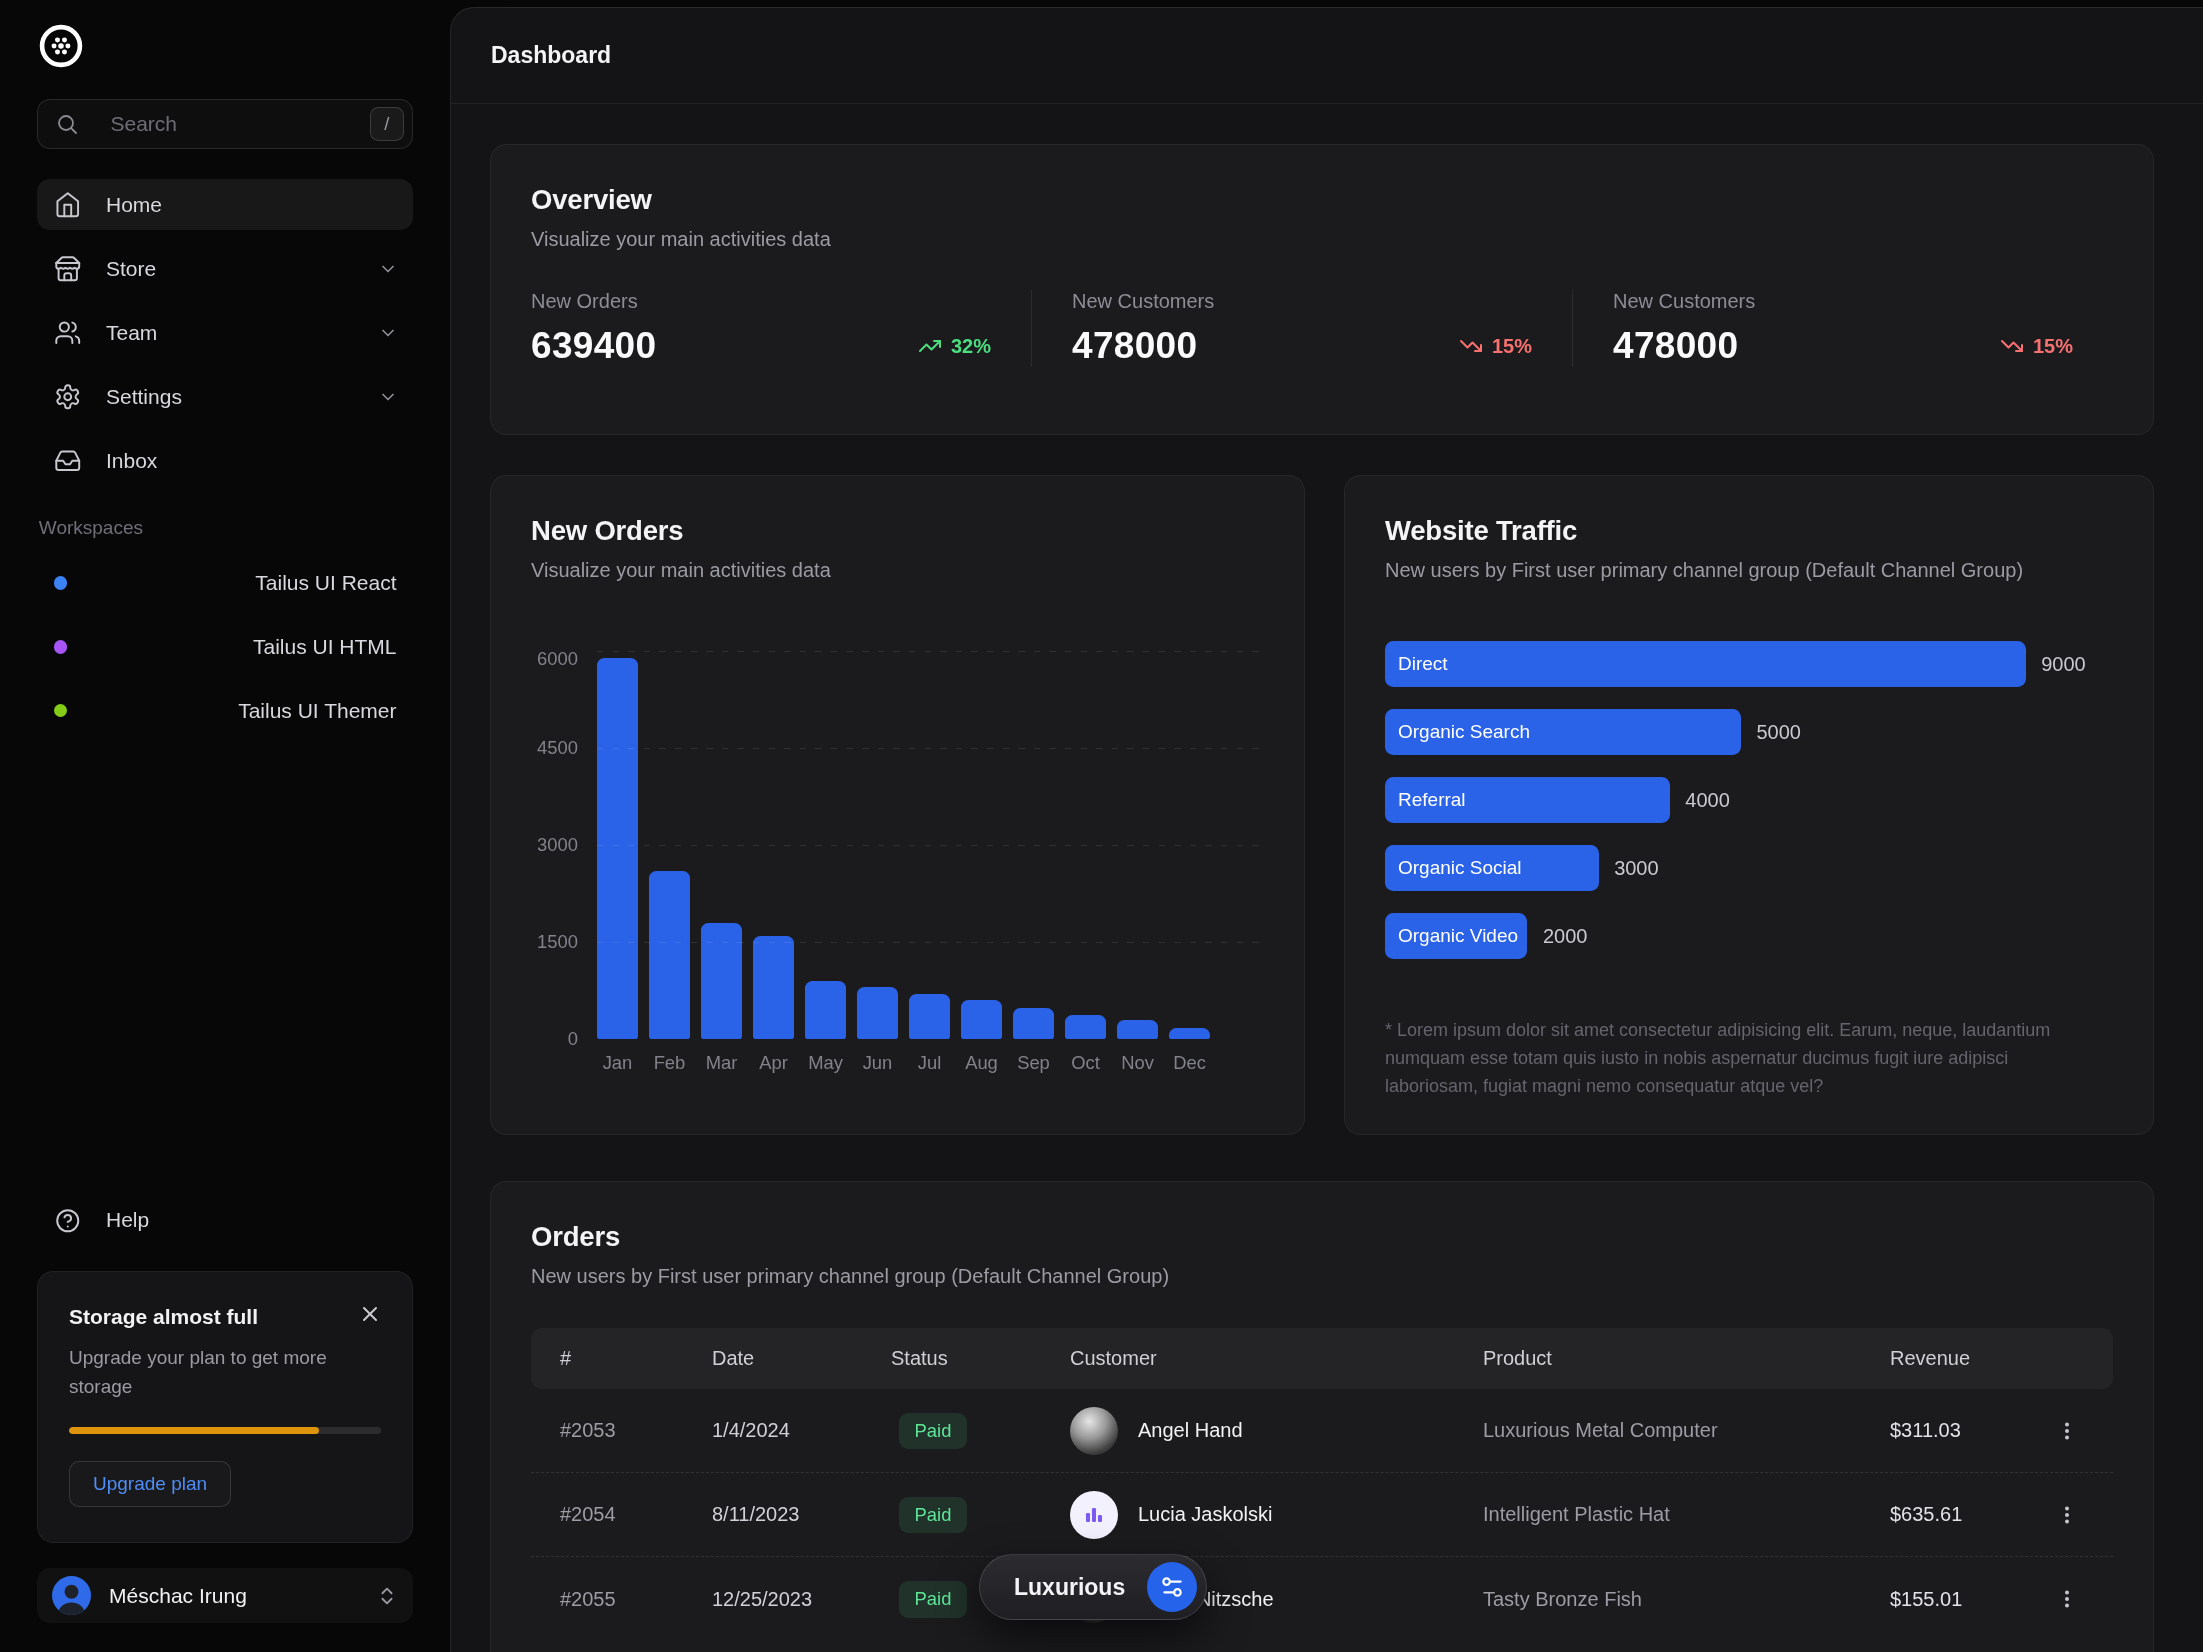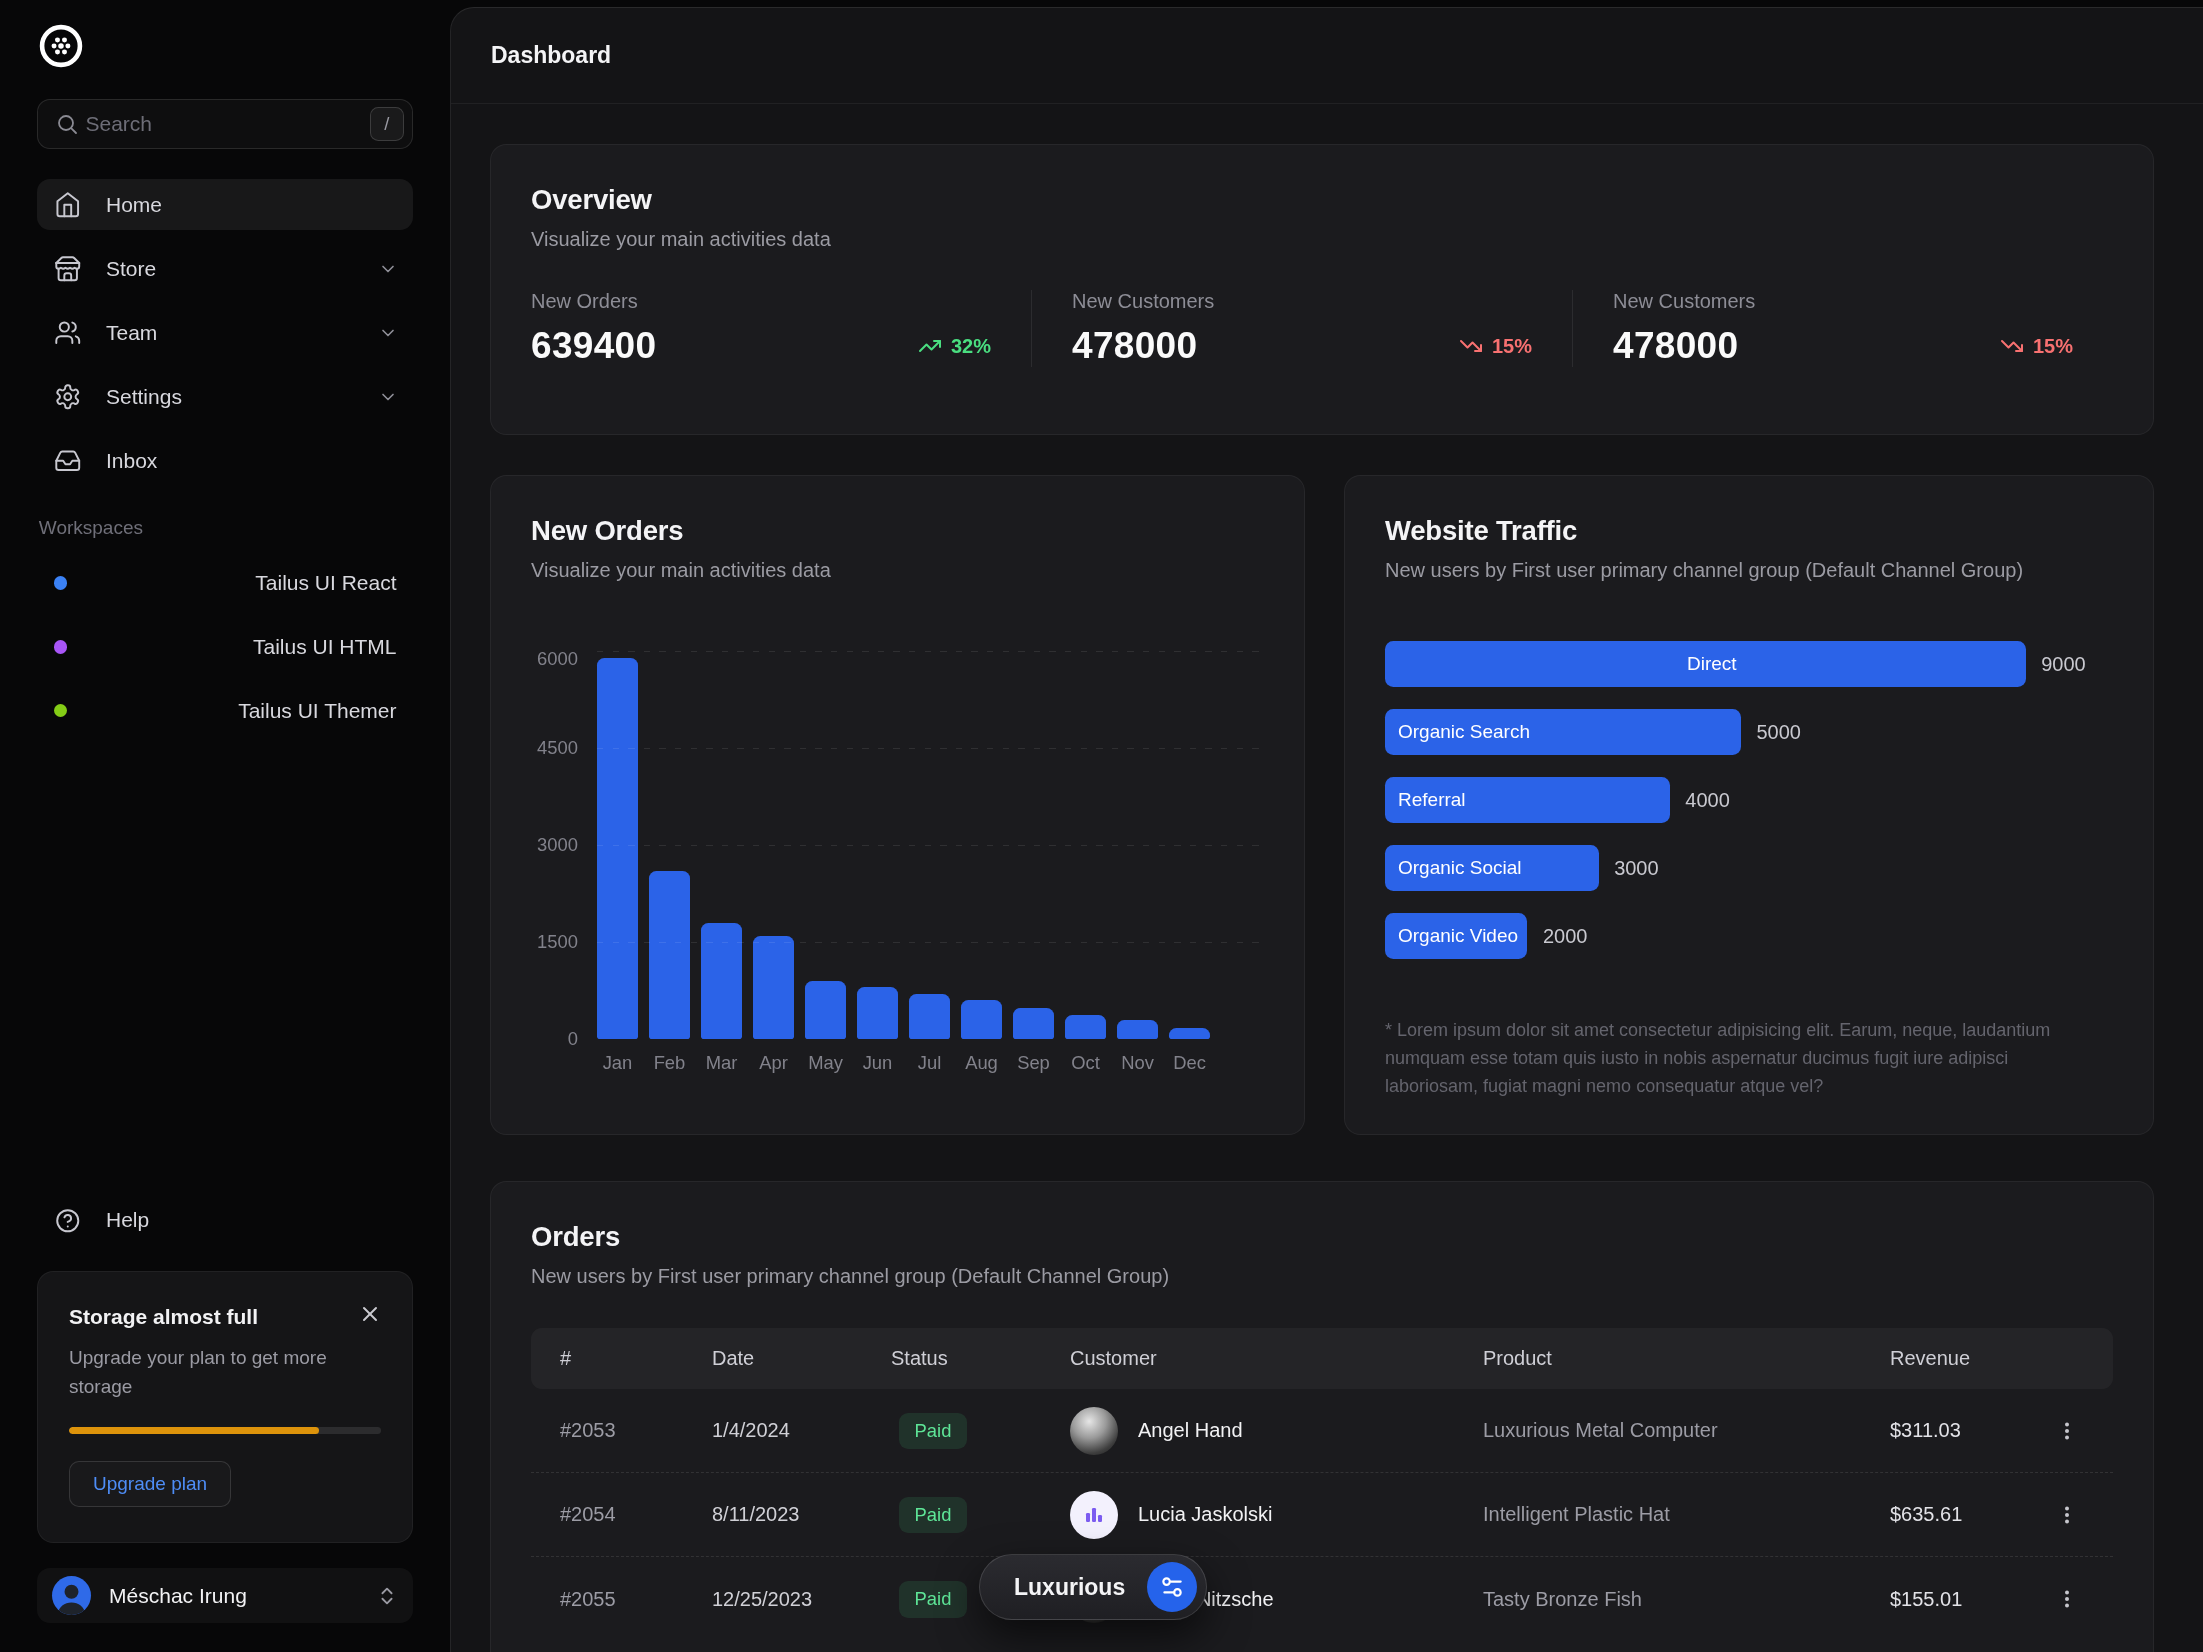--- a/index.html
+++ b/index.html
@@ -8,21 +8,21 @@
     width:2204px; height:1653px; position:relative; overflow:hidden;
     background:#070708; color:#f2f2f4;
     font-family:"Liberation Sans", sans-serif;
   }
   svg { display:block; }
 
   
   .sidebar { position:absolute; left:0; top:0; width:450px; height:1653px; padding:0 37px; display:flex; flex-direction:column; }
   .logo-wrap { margin-top:22px; width:48px; height:48px; }
   .search-box { margin-top:29px; height:50px; border:0.9px solid rgba(255,255,255,.11); background:rgba(255,255,255,.03); border-radius:13px; display:flex; align-items:center; padding:0 8.3px 0 16.5px; }
-  .search-box input { flex:1; min-width:0; background:none; border:none; outline:none; color:#e4e4e7; font-size:21px; font-family:inherit; margin-left:5px; }
+  .search-box input { flex:1; min-width:0; background:none; border:none; outline:none; color:#e4e4e7; font-size:21px; font-family:inherit; margin-left:30px; }
   .search-box input::placeholder { color:#6d6d77; }
   .kbd { width:34px; height:34px; flex:none; border:0.9px solid rgba(255,255,255,.15); border-radius:8.3px; background:rgba(255,255,255,.05); color:#9a9aa3; font-size:18.4px; display:flex; align-items:center; justify-content:center; }
 
   .nav { margin-top:30px; display:flex; flex-direction:column; gap:13px; }
   .nav-item { height:51px; border-radius:13px; display:flex; align-items:center; padding:0 14.7px 0 16.5px; color:#d8d8de; font-size:21px; cursor:pointer; }
   .nav-item.active { background:rgba(255,255,255,.07); }
   .nav-item .nicon { width:27.5px; height:27.5px; margin-right:25px; color:#c7c7cf; flex:none; }
   .nav-item .chev { margin-left:auto; color:#8f8f98; }
 
   .ws-label { margin-top:31px; font-size:19px; color:#6f6f79; padding-left:1.8px; }
@@ -364,21 +364,21 @@
             <div class="month">Nov</div>
             <div class="month">Dec</div>
           </div>
       </section>
 
       <section class="card chart-card traffic-card">
         <h2>Website Traffic</h2>
         <p class="sub">New users by First user primary channel group (Default Channel Group)</p>
         <div class="hrows" id="hrows">
             <div class="hrow">
-              <div class="hbar" style="width: 88%; background: rgb(43, 99, 232); justify-content: center;">
+              <div class="hbar" style="width: 88%; background: rgb(43, 99, 232);">
                 <span>Direct</span>
               </div>
               <span class="hval">9000</span>
             </div>
             <div class="hrow">
               <div class="hbar" style="width: 48.8889%; background: rgb(43, 99, 232);">
                 <span>Organic Search</span>
               </div>
               <span class="hval">5000</span>
             </div>

